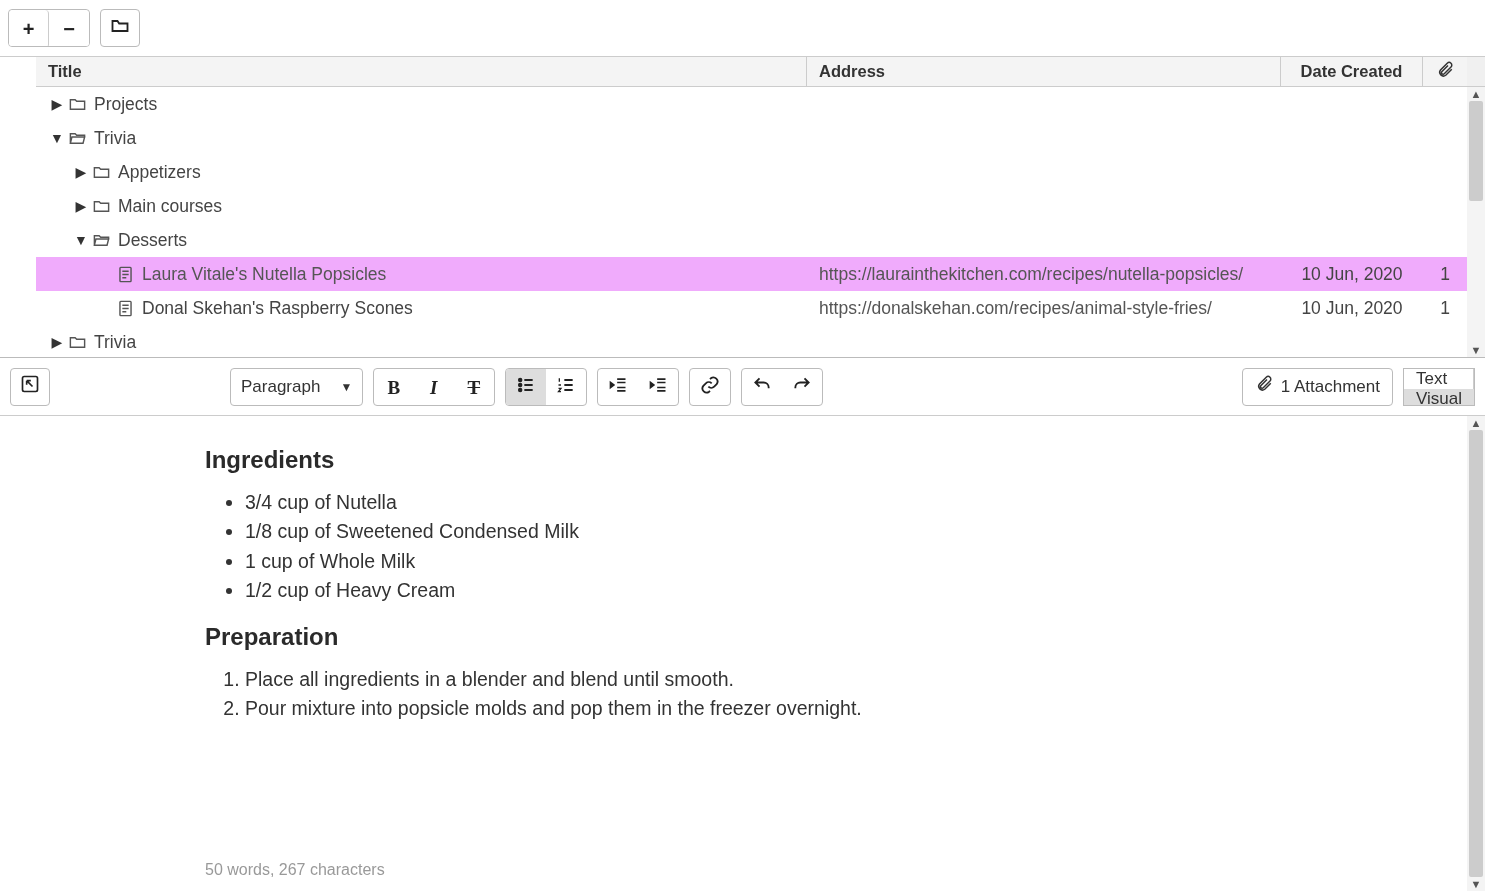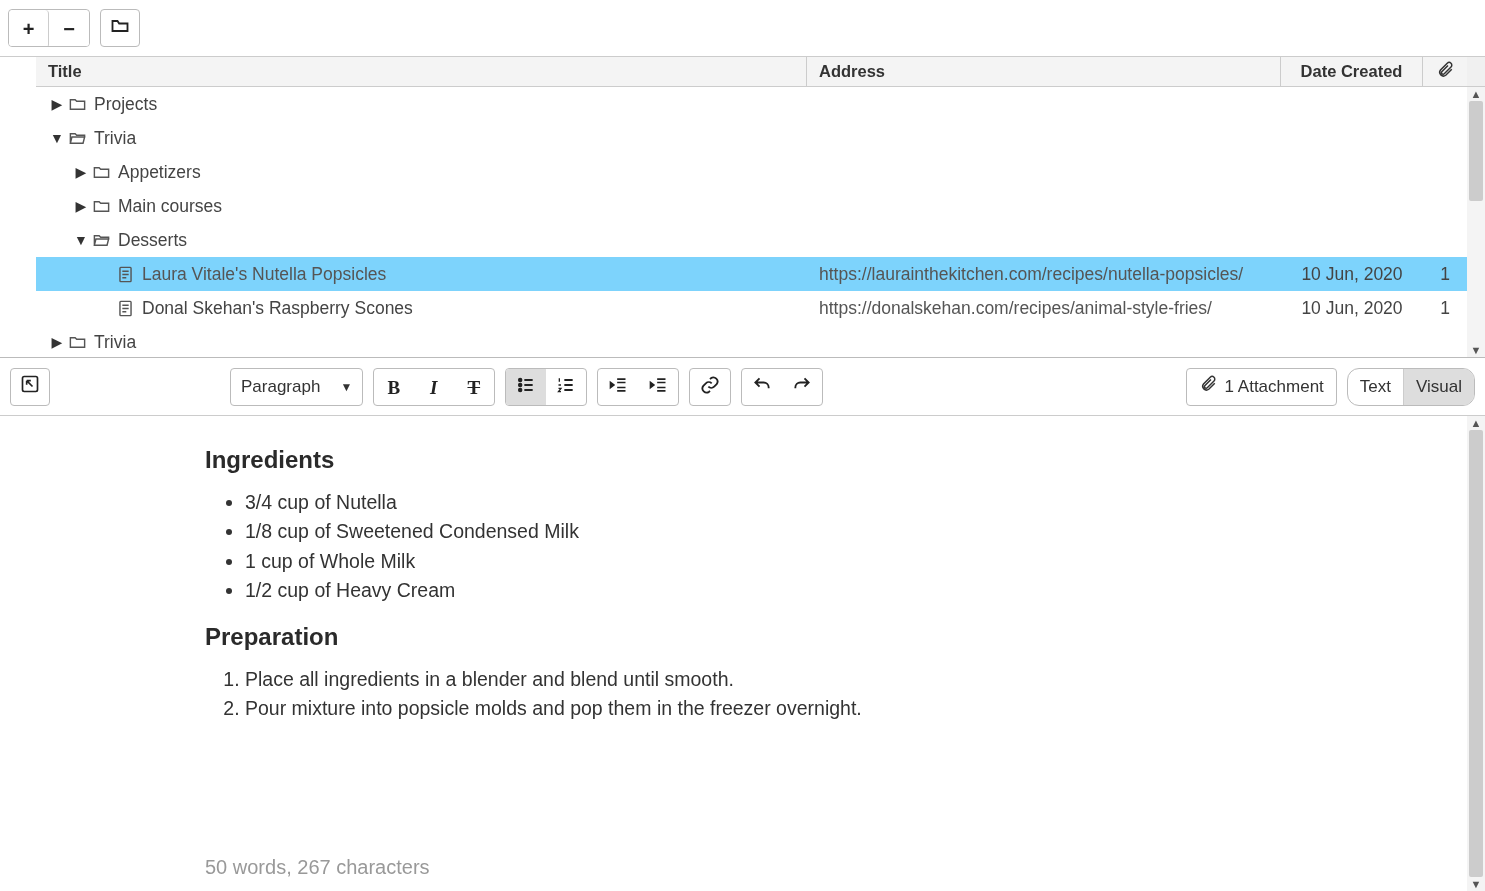--- a/index.html
+++ b/index.html
@@ -27,21 +27,21 @@
 .col-scroll { width: 18px; flex: none; background: #f0f0f0; border-right: none; padding: 0; }
 .table-header .col-att svg { width: 18px; height: 18px; }
 
 .table-body { position: relative; height: 270px; }
 .rows { position: absolute; inset: 0 18px 0 0; overflow: hidden; }
 .v-scroll { position: absolute; right: 0; top: 0; bottom: 0; width: 18px; background: #f4f4f4; display: flex; flex-direction: column; align-items: center; justify-content: space-between; }
 .v-scroll .arrow { font-size: 11px; color: #555; cursor: pointer; user-select: none; line-height: 14px; }
 .v-scroll .thumb { position: absolute; top: 14px; left: 2px; right: 2px; height: 100px; background: #ccc; border-radius: 2px; }
 
 .row { display: flex; height: 34px; align-items: center; font-size: 17.5px; color: #444; }
-.row.sel { background: #7dd3fc; color: #555; }
+.row.sel { background: #f0abfc; color: #555; }
 .row .cell { display: flex; align-items: center; padding: 0 12px; height: 100%; }
 .cell-title { flex: 1 1 auto; min-width: 0; }
 .cell-addr { width: 474px; flex: none; color: #555; white-space: nowrap; overflow: hidden; text-overflow: ellipsis; text-align: center; }
 .cell-date { width: 142px; flex: none; justify-content: center; color: #444; }
 .cell-att { width: 44px; flex: none; justify-content: center; color: #444; }
 
 .tree-indent { display: inline-block; }
 .caret { display: inline-flex; width: 18px; justify-content: center; color: #333; cursor: pointer; user-select: none; font-size: 14px; }
 .caret.blank { visibility: hidden; }
 .node-icon { display: inline-flex; width: 22px; align-items: center; justify-content: center; margin-right: 6px; }
@@ -52,35 +52,35 @@
 .select-wrap { display: flex; align-items: center; border: 1px solid #bbb; border-radius: 4px; height: 38px; padding: 16px 10px; gap: 20px; cursor: pointer; }
 .select-wrap .sel-label { font-size: 17px; color: #333; }
 .select-wrap .sel-caret { font-size: 12px; }
 .icon-btn { display: inline-flex; align-items: center; justify-content: center; width: 40px; height: 38px; border: none; background: transparent; cursor: pointer; font-size: 19px; font-family: Georgia, serif; font-weight: bold; color: #222; }
 .icon-btn svg { width: 20px; height: 20px; }
 .icon-btn.active { background: #ddd; }
 .grp { display: flex; border: 1px solid #bbb; border-radius: 4px; height: 38px; overflow: hidden; }
 .grp .icon-btn { border-right: 1px solid transparent; }
 .spacer { flex: 1; }
 .box-btn { display: inline-flex; align-items: center; gap: 8px; border: 1px solid #bbb; border-radius: 4px; height: 38px; padding: 0 12px; cursor: pointer; font-size: 17px; color: #333; }
-.seg { display: flex; border: 1px solid #bbb; border-radius: 12px; height: 38px; overflow: hidden; }
+.seg { display: flex; border: 1px solid #bbb; border-radius: 0; height: 38px; overflow: hidden; flex-direction: column; }
 .seg .seg-opt { padding: 0 12px; display: flex; align-items: center; cursor: pointer; font-size: 17px; border-right: 1px solid #ccc; }
 .seg .seg-opt:last-child { border-right: none; }
 .seg .seg-opt.active { background: #ddd; }
 
 
 .editor-wrap { flex: 1; position: relative; overflow: hidden; }
 .editor { position: absolute; inset: 0 18px 0 0; padding: 20px 0 20px 205px; font-size: 19.5px; color: #333; overflow-y: auto; }
 .editor h3 { font-size: 24px; font-weight: 700; margin: 10px 0 14px; color: #2a2a2a; }
 .editor ul, .editor ol { padding-left: 40px; margin-bottom: 18px; }
 .editor li { line-height: 1.5; }
 .editor-scroll { position: absolute; right: 0; top: 0; bottom: 0; width: 18px; background: #f4f4f4; display: flex; flex-direction: column; justify-content: space-between; align-items: center; }
 .editor-scroll .arrow { font-size: 11px; color: #555; cursor: pointer; line-height: 14px; }
 .editor-scroll .thumb { position: absolute; top: 14px; left: 2px; right: 2px; bottom: 14px; background: #ccc; border-radius: 2px; }
-.status { position: absolute; left: 205px; bottom: 12px; font-size: 20px; color: #999; }
+.status { position: absolute; left: 205px; bottom: 12px; font-size: 16px; color: #999; }
 
 .italic { font-style: italic; font-weight: bold; }
 .strike { text-decoration: line-through; font-family: Georgia, serif; font-weight: bold; }
 </style>
 </head>
 <body>
 
 <div class="app">
 
   <div class="topbar">

